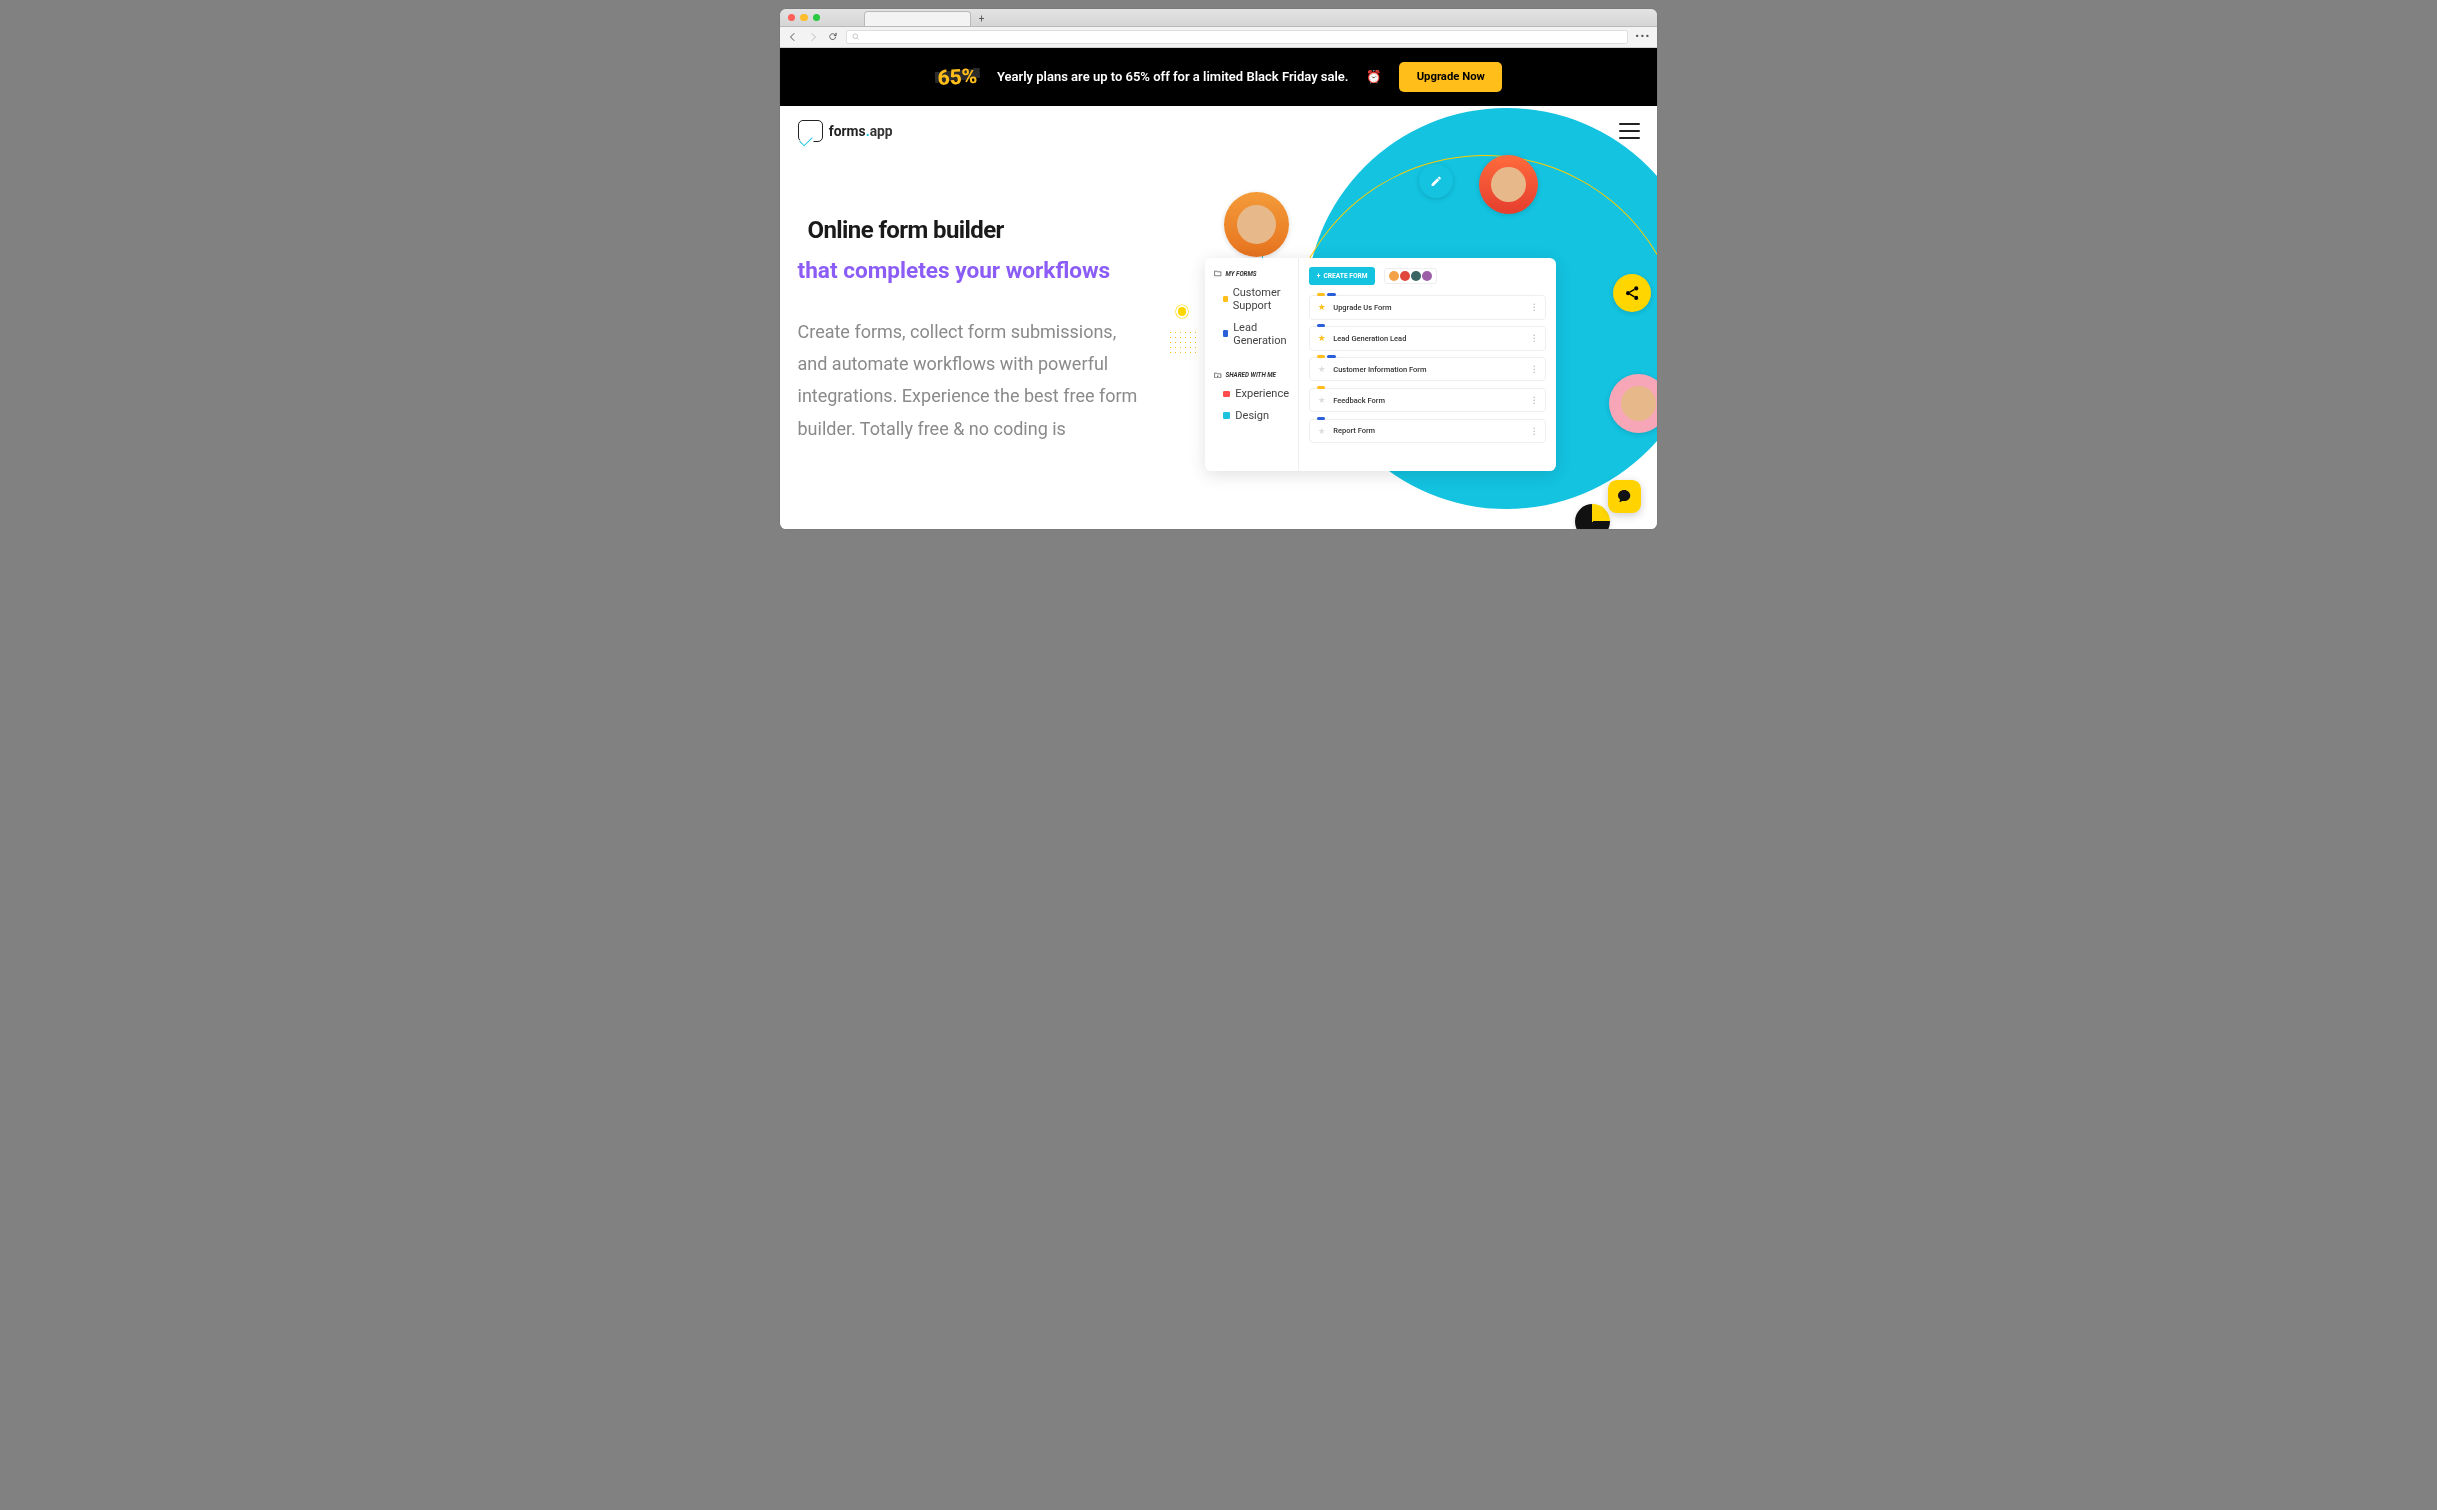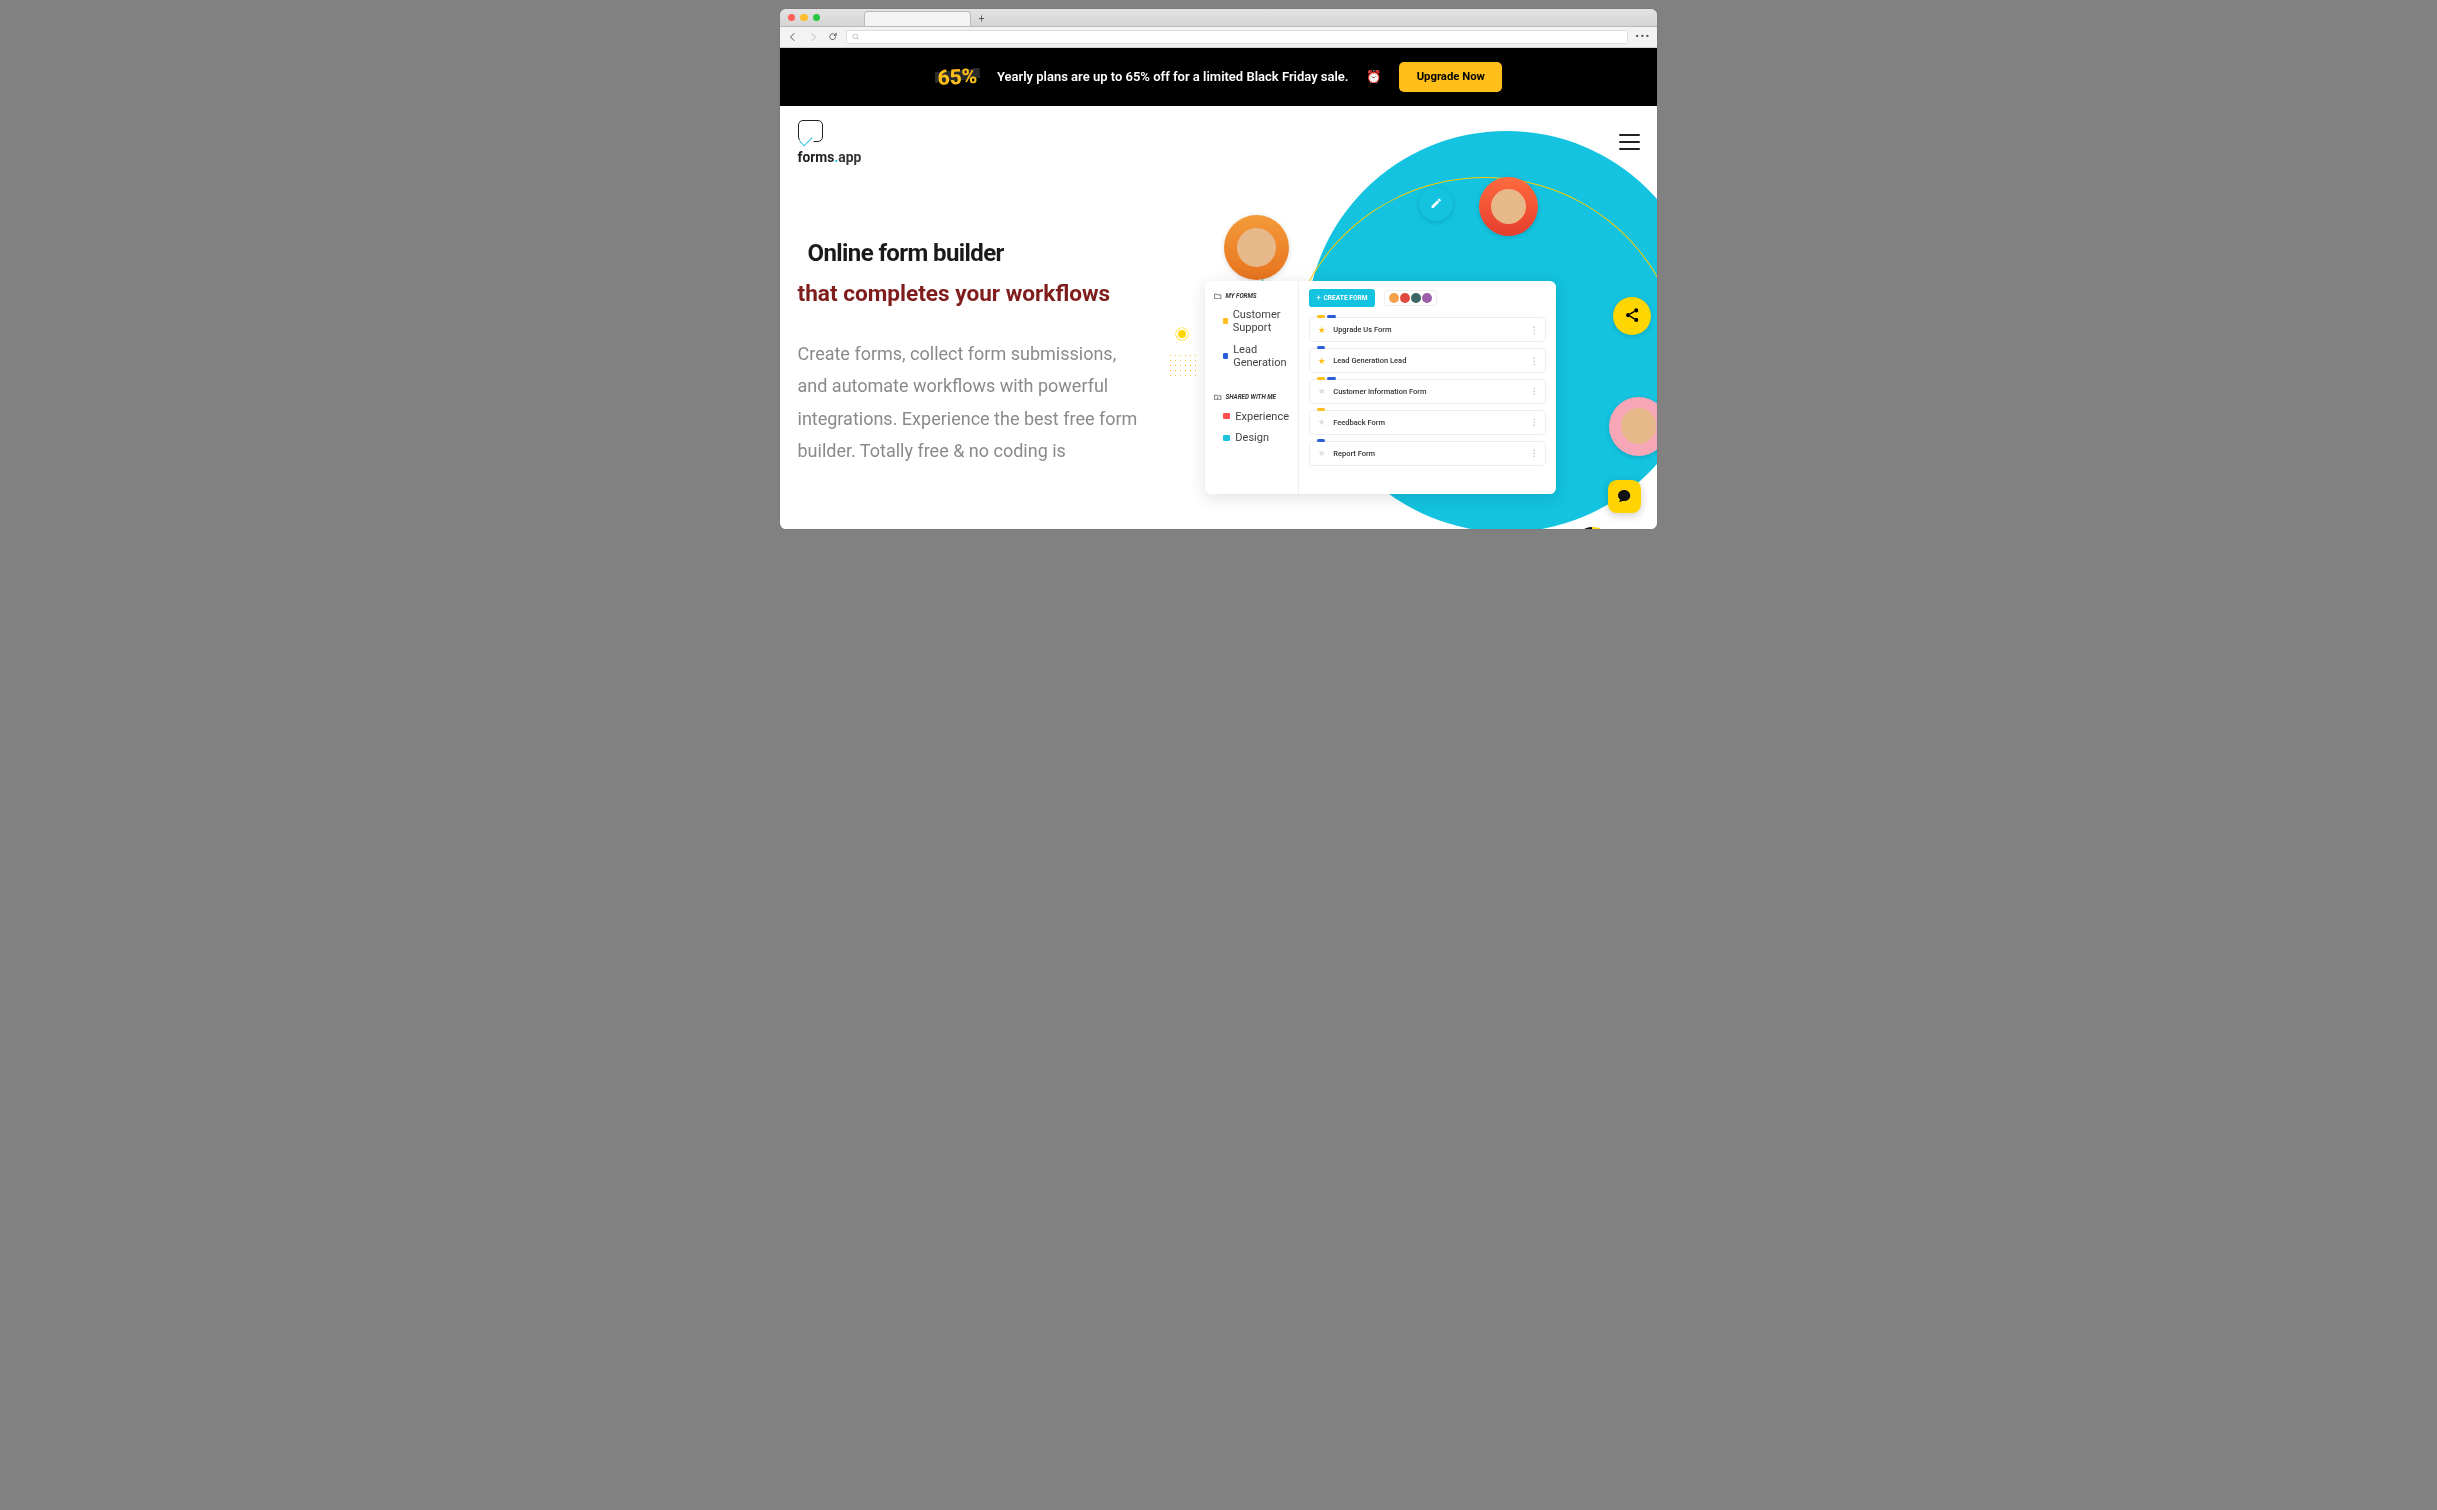--- a/index.html
+++ b/index.html
@@ -71,41 +71,41 @@
 .promo-btn {
   background:#ffbe1a; color:#000; font-weight:700; font-size:11.3px;
   padding:8.8px 17.5px; border-radius:5px; border:none; cursor:pointer;
 }
 
 
 .site-header {
   display:flex; align-items:center; justify-content:space-between;
   padding:13.8px 17.5px 0 17.5px; position:relative; z-index:5;
 }
-.logo { display:flex; align-items:flex-start; gap:6.3px; font-weight:700; font-size:13.8px; color:#222;flex-direction:column; }
+.logo { display:flex; align-items:center; gap:6.3px; font-weight:700; font-size:13.8px; color:#222; }
 .logo .dot-app { color:#333; }
 .logo .dot-sep { color:#1ec3e0; }
 .logo-mark {
   width:25px; height:22.6px; border:1.6px solid #222; border-radius:5px;
   position:relative;
 }
 .logo-mark::after{
   content:""; position:absolute; width:11.3px; height:6.3px;
   border-left:1.9px solid #1ec3e0; border-bottom:1.9px solid #1ec3e0;
   transform:rotate(-45deg); left:1.3px; bottom:-2.5px; background:#fff;
   box-shadow: -1.9px 1.9px 0 1.3px #fff;
 }
 .hamburger { width:21px; height:16.3px; display:flex; flex-direction:column; justify-content:space-between; cursor:pointer;}
 .hamburger span{ height:1.9px; background:#222; border-radius:1.3px;}
 
 
 .hero { display:flex; padding:0 0 0 17.5px; position:relative; height:calc(100% - 58px - 44px); }
 .hero-left { width:46%; padding-top:75px; }
 .headline { font-size:24px; font-weight:700; line-height:1.15; color:#1a1a1a; letter-spacing:-0.6px;margin-left:10px;}
-.subhead { font-size:22.6px; font-weight:700; color:#7f1d1d; margin-top:12.5px; line-height:1.25;}
+.subhead { font-size:22.6px; font-weight:700; color:#8b5cf6; margin-top:12.5px; line-height:1.25;}
 .body-copy { font-size:18px; color:#8a8a8a; margin-top:30px; line-height:1.8; max-width:351px;}
 
 .hero-right { width:54%; position:relative; }
 .cyan-blob {
   position:absolute; right:-50px; top:-34px; width:401px; height:401px;
   background:#13c3e0; border-radius:50%;
 }
 
 
 .orbit {

